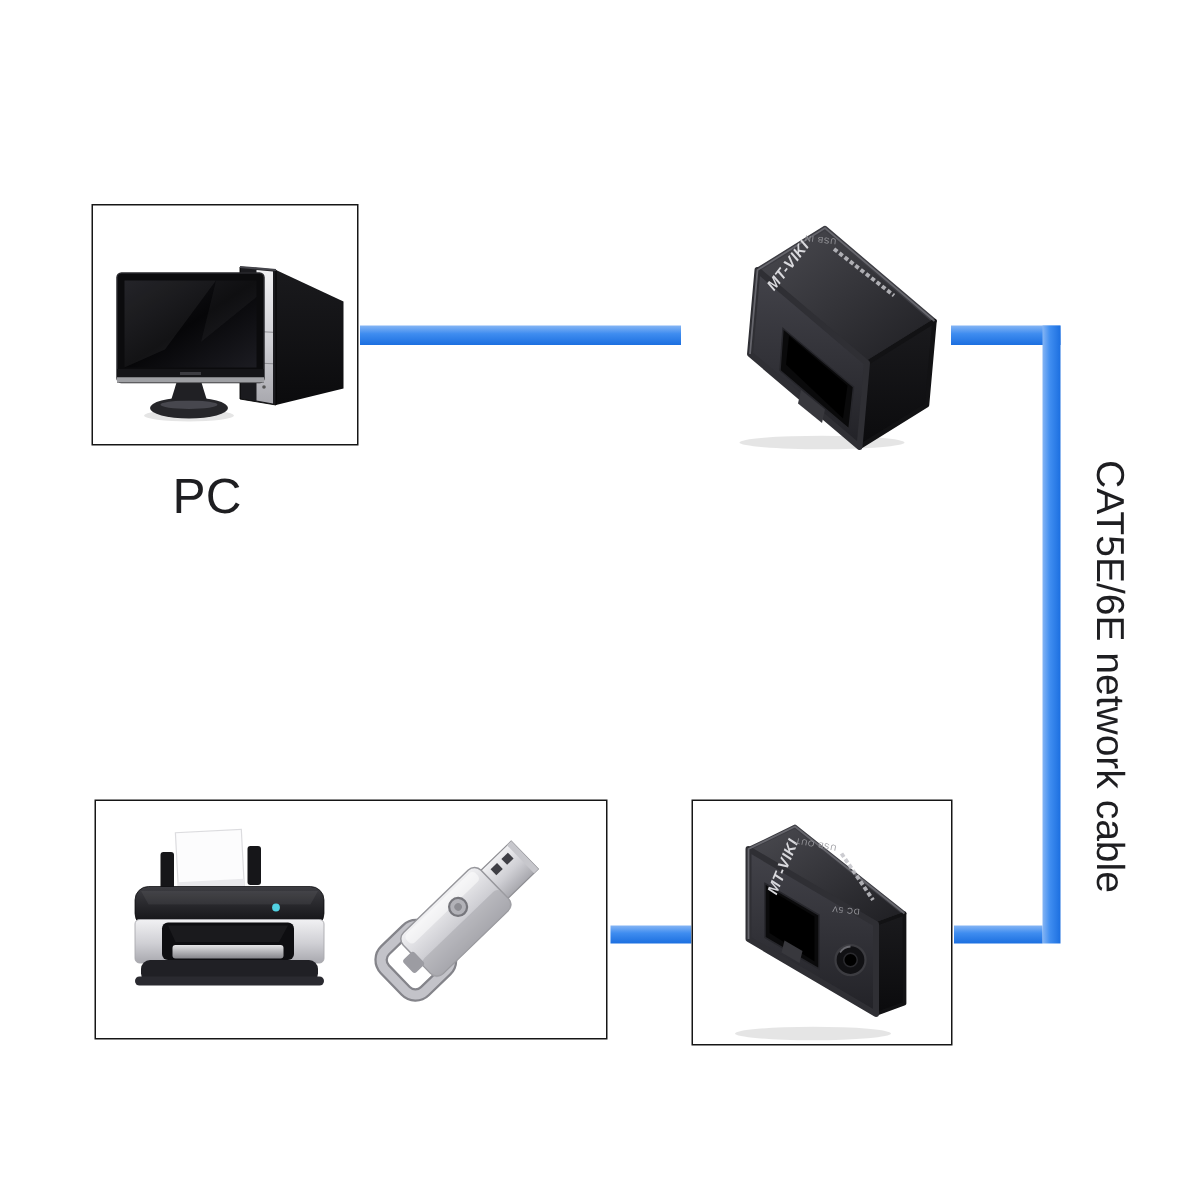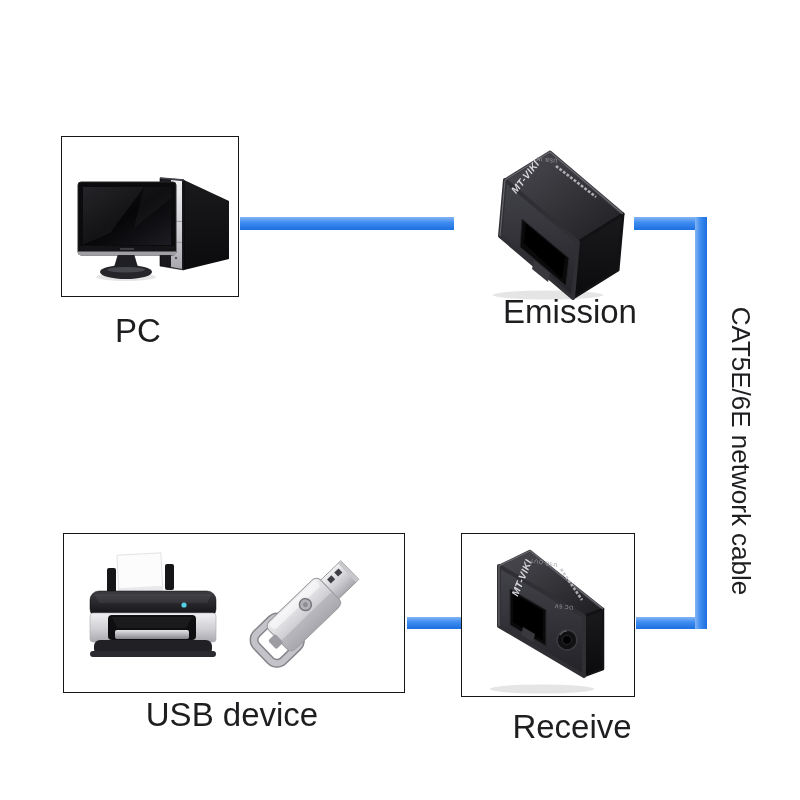--- a/index.html
+++ b/index.html
@@ -107,21 +107,20 @@
     <g>
       <polygon points="32,79 79,118 76,146 30,107" fill="#0a0a0b" stroke="#26262b" stroke-width="1"></polygon>
       <polygon points="36,84 75,117 72,139 34,103" fill="#000"></polygon>
       <polygon points="44,120 60,133 58,142 42,129" fill="#38383d"></polygon>
     </g>
 
     <text class="devlogo" x="38" y="39" text-anchor="middle" transform="rotate(-52 38 39)">MT-VIKI</text>
     <path d="M66,26 L106,57" stroke="#c4c4c9" stroke-width="2.6" stroke-dasharray="2.8 1.7" opacity="0.85"></path>
     <text class="devtiny" x="57" y="18" text-anchor="middle" transform="rotate(186 57 18)">USB IN</text>
   </svg>
-  <div class="lbl" style="left:570px;top:294px;">Emission</div>
 
   <div class="lbl-vertical" style="left:740px;top:451px;">CAT5E/6E network cable</div>
 
   <svg style="left:88px;top:551px;" width="130" height="112" viewBox="0 0 130 112">
     <g transform="rotate(-3 52 24)">
       <rect x="30" y="3" width="44" height="44" fill="#fcfcfd" stroke="#dcdcdf" stroke-width="0.8"></rect>
       <rect x="30" y="36" width="44" height="11" fill="#e9e9ec"></rect>
     </g>
     <rect x="19" y="17" width="9" height="26" rx="2" fill="#161619"></rect>
     <rect x="77" y="13" width="9" height="26" rx="2" fill="#161619"></rect>
@@ -147,21 +146,20 @@
         <rect x="107" y="54" width="6" height="5.5" fill="#3f3f45"></rect>
       </g>
       <rect x="20" y="44" width="72" height="38" rx="6" fill="url(#gSilverV)" stroke="#97979c" stroke-width="1"></rect>
       <rect x="20" y="66" width="72" height="16" rx="4" fill="#a7a7ad" opacity="0.55"></rect>
       <rect x="24" y="46" width="64" height="8" rx="3" fill="#ffffff" opacity="0.5"></rect>
       <circle cx="64" cy="57" r="6" fill="#b2b2b8" stroke="#76767c" stroke-width="1.5"></circle>
       <circle cx="64" cy="57" r="2.5" fill="#8d8d93"></circle>
       <rect x="12" y="57" width="10" height="12" rx="2" fill="#9c9ca2"></rect>
     </g>
   </svg>
-  <div class="lbl" style="left:232px;top:697px;">USB device</div>
 
   <svg style="left:482px;top:545px;" width="150" height="150" viewBox="0 0 150 150">
     <ellipse cx="60" cy="144" rx="52" ry="4.5" fill="#000" opacity="0.10"></ellipse>
     <g stroke-linejoin="round">
       <polygon points="17,21 48,6 121,64 102,71" fill="url(#gTopFace)" stroke="#3c3c42" stroke-width="2.5"></polygon>
       <polygon points="102,71 121,64 121,124 102,131" fill="url(#gRightFace)" stroke="#121214" stroke-width="2.5"></polygon>
       <polygon points="17,21 102,71 102,131 17,81" fill="url(#gFrontFace)" stroke="#2f2f34" stroke-width="4"></polygon>
     </g>
     <polyline points="17,81 17,21 48,6 121,64" fill="none" stroke="#6b6b72" stroke-width="1.2" opacity="0.9"></polyline>
 
@@ -175,15 +173,14 @@
       <circle cx="85" cy="95" r="10" fill="#111114" stroke="#3c3c41" stroke-width="1.5"></circle>
       <circle cx="85" cy="95" r="4.5" fill="#000" stroke="#2a2a2e" stroke-width="1"></circle>
       <path d="M78,90 A9,9 0 0 1 85,86" fill="none" stroke="#6a6a70" stroke-width="1.2"></path>
     </g>
 
     <text class="devlogo" x="43" y="34" text-anchor="middle" font-size="9.5" transform="rotate(-68 43 34)">MT-VIKI</text>
     <path d="M79,24 L100,55" stroke="#c4c4c9" stroke-width="2.6" stroke-dasharray="2.8 1.7" opacity="0.85"></path>
     <text class="devtiny" x="62" y="16" text-anchor="middle" transform="rotate(190 62 16)">USB OUT</text>
     <text class="devtiny" x="82" y="60" text-anchor="middle" font-size="5" transform="rotate(186 82 60)">DC 5V</text>
   </svg>
-  <div class="lbl" style="left:572px;top:709px;">Receive</div>
 
 </div>
 
 </body></html>

